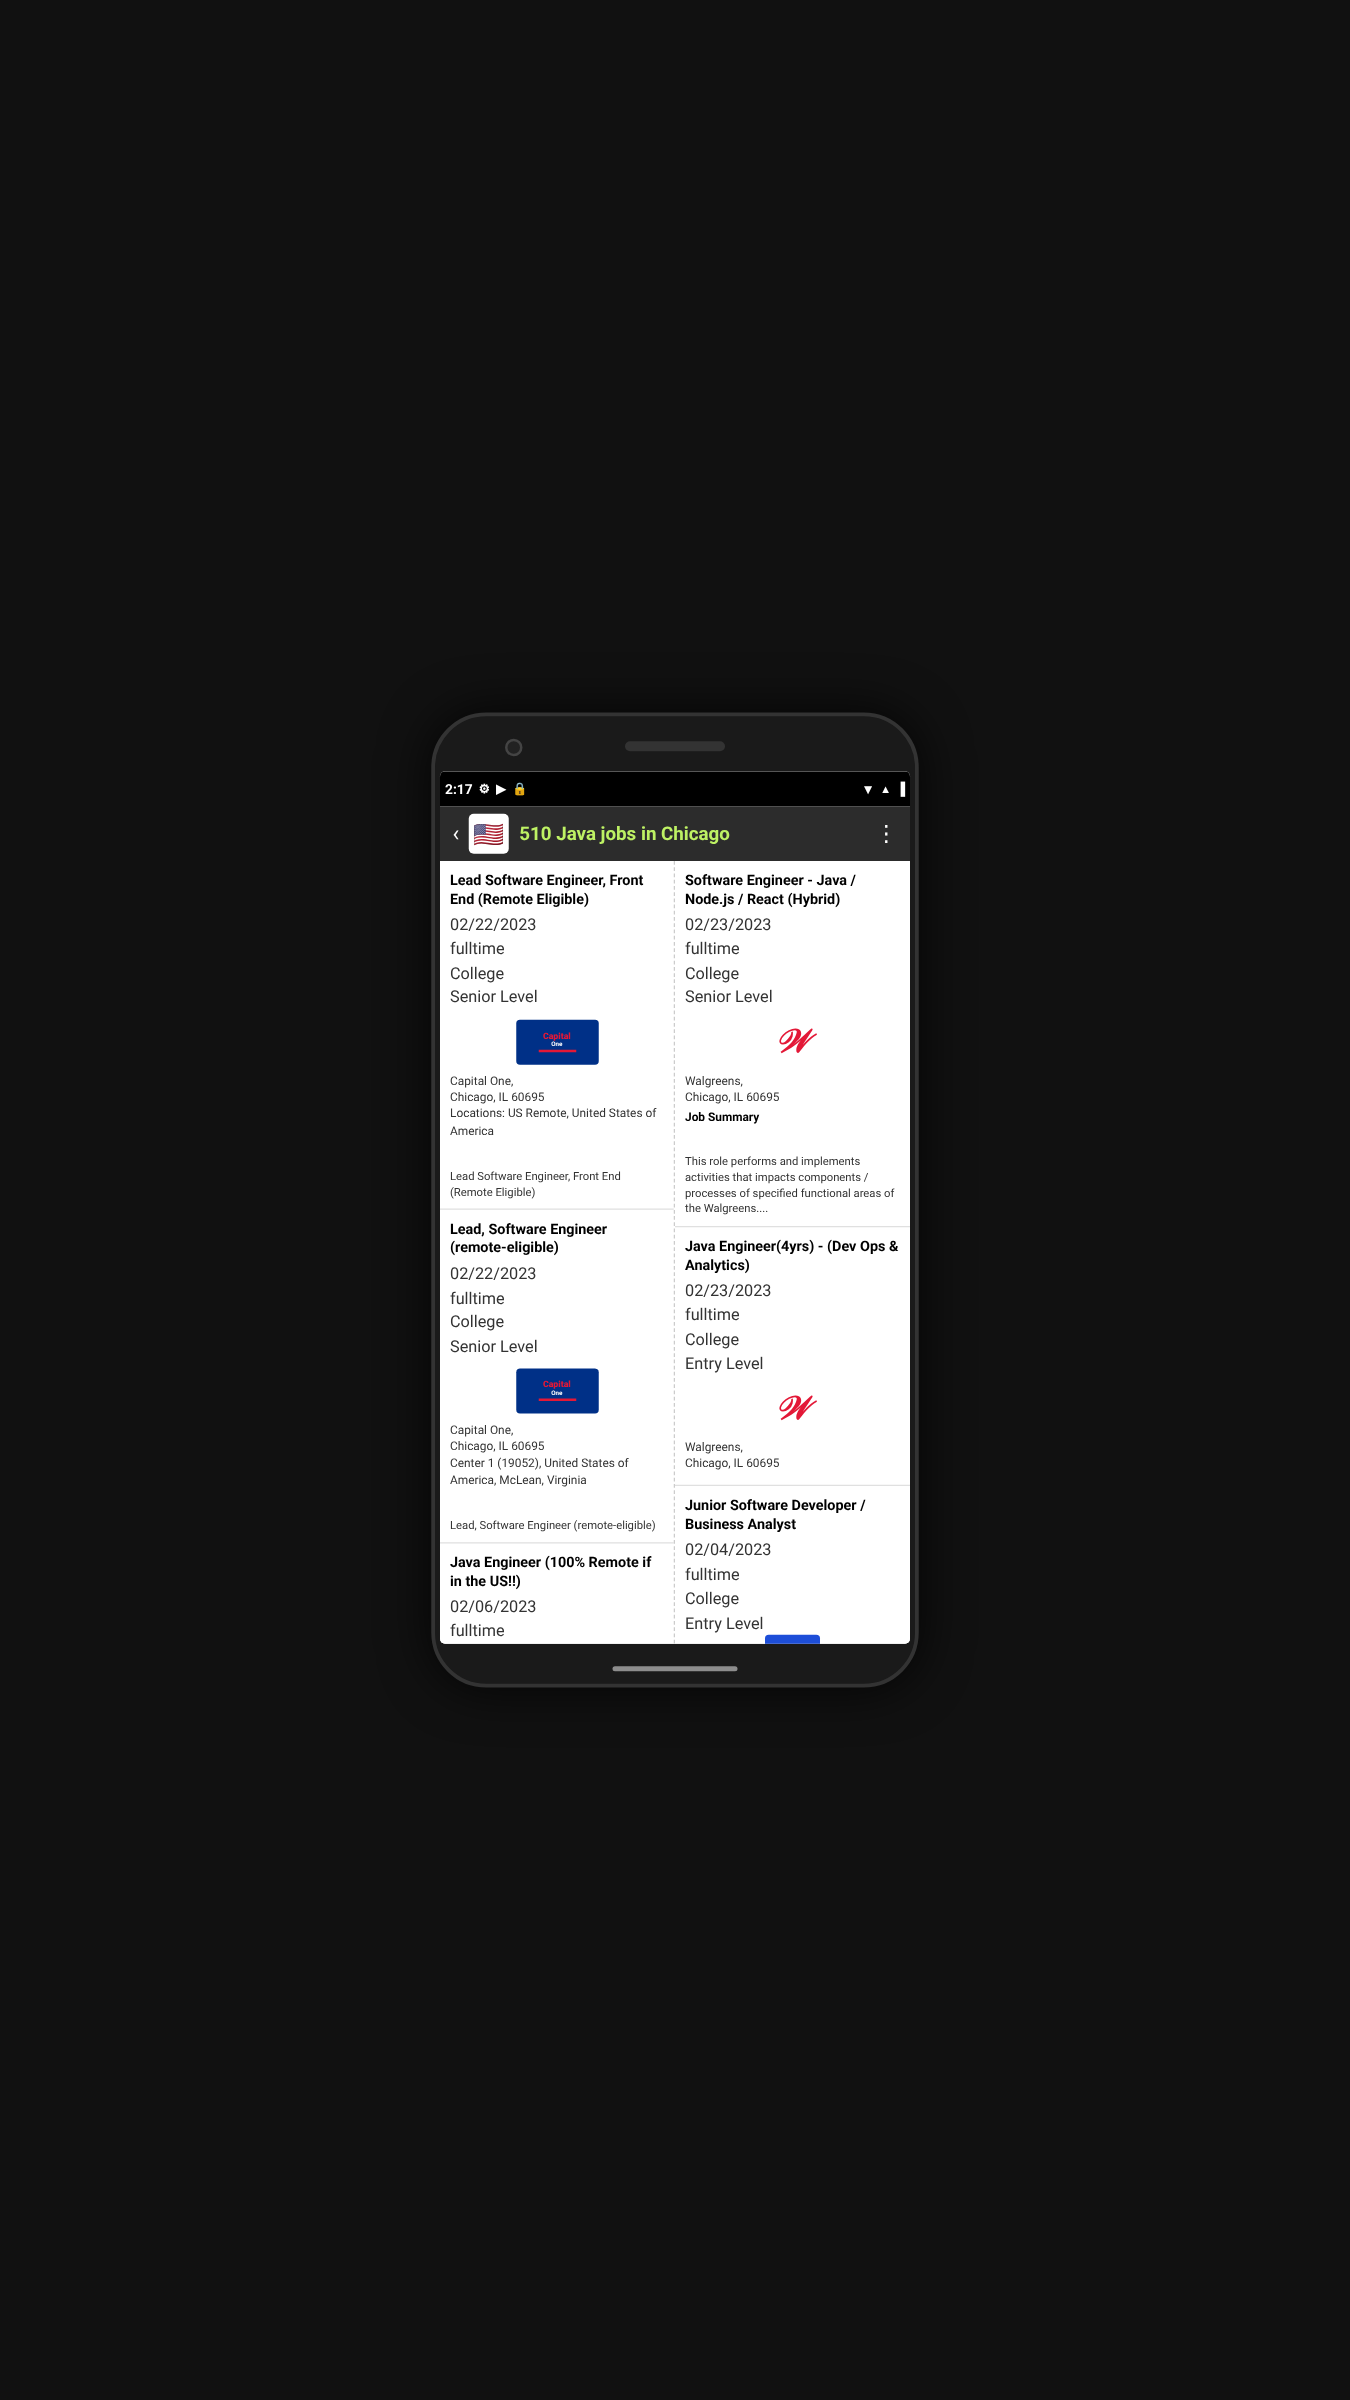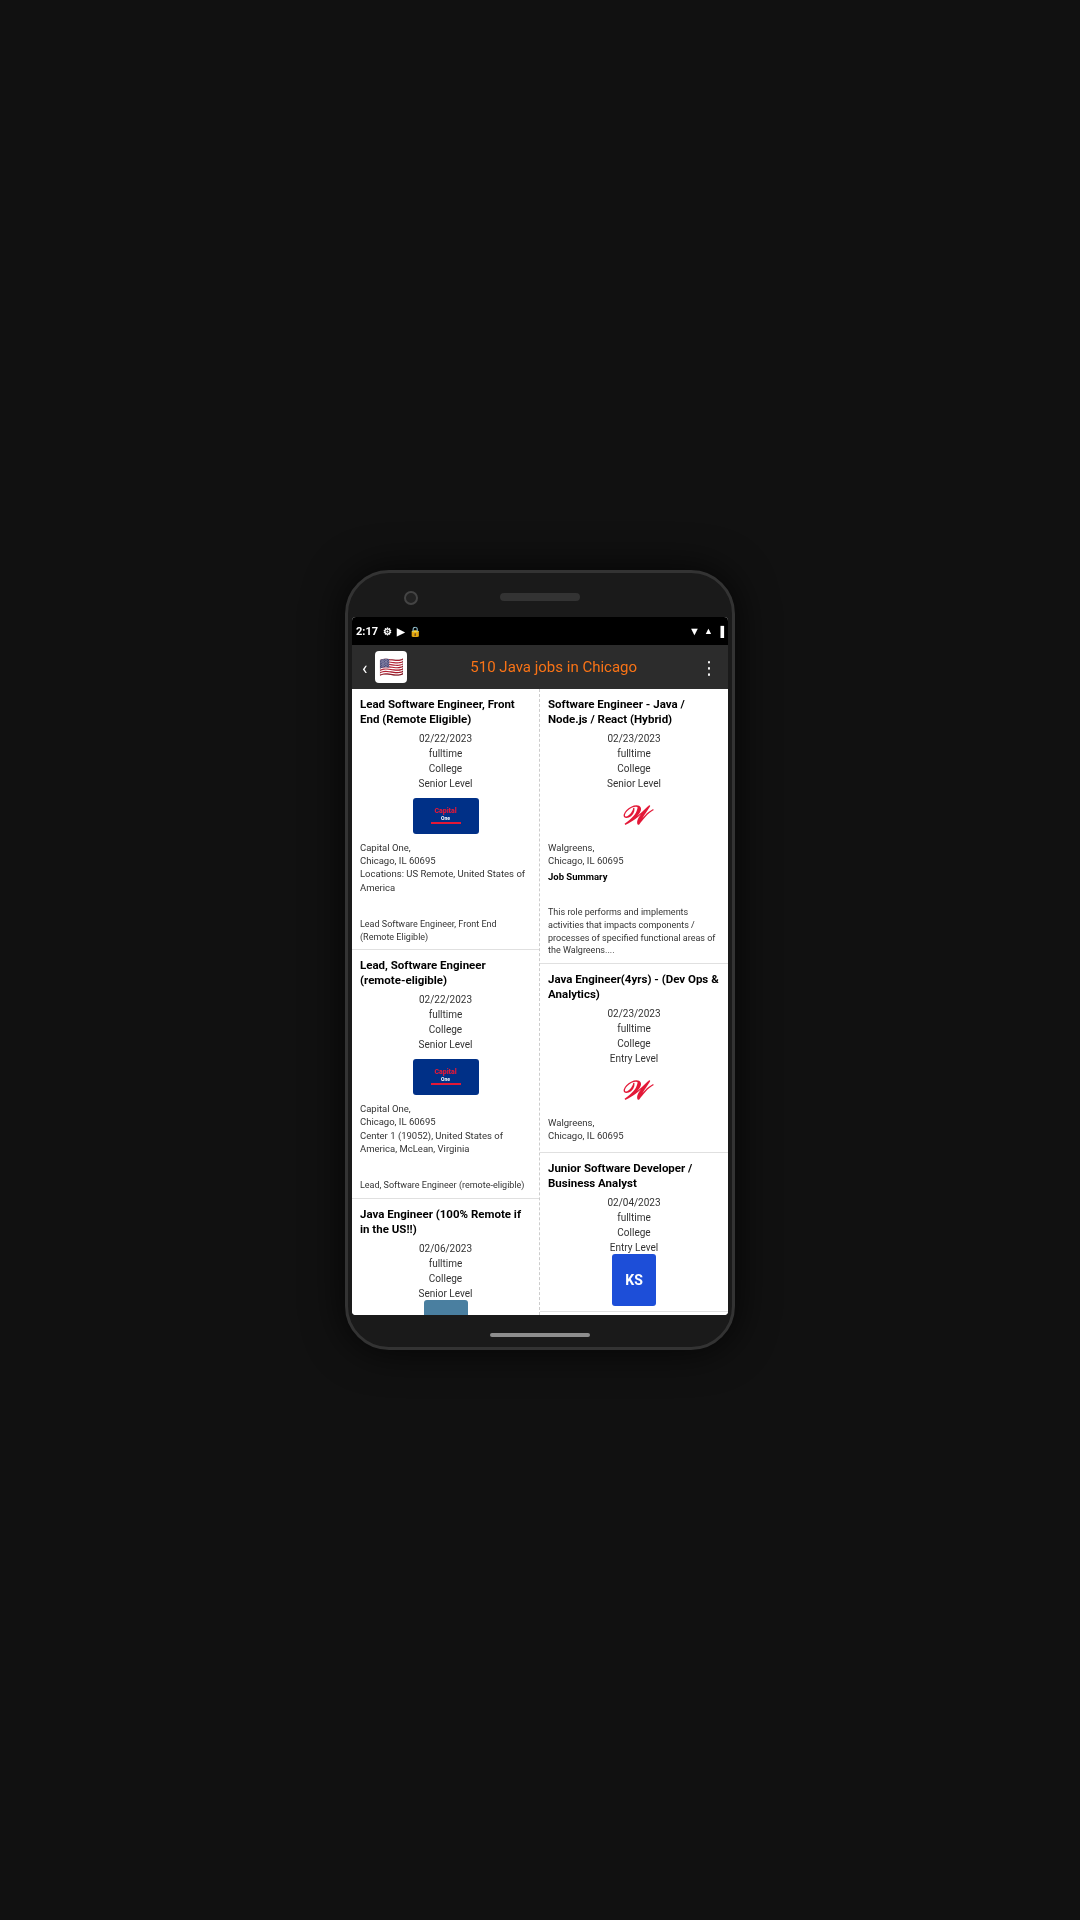--- a/index.html
+++ b/index.html
@@ -112,23 +112,22 @@
       font-weight: bold;
       color: #c00;
       overflow: hidden;
       position: relative;
       flex-shrink: 0;
     }
 
     .app-title {
       flex: 1;
       font-size: 15px;
-      font-weight: normal;
-      color: #f97316;
-      text-align: center;
+      font-weight: bold;
+      color: #bef264;
     }
 
     .header-menu {
       color: #fff;
       font-size: 18px;
       cursor: pointer;
     }
 
     
     .job-list {
@@ -157,22 +156,22 @@
 
     .job-title {
       font-size: 11.5px;
       font-weight: bold;
       color: #000;
       line-height: 1.3;
       margin-bottom: 4px;
     }
 
     .job-meta {
-      text-align: center;
-      font-size: 10px;
+      text-align: left;
+      font-size: 13px;
       color: #333;
       line-height: 1.5;
       margin-bottom: 6px;
     }
 
     .company-logo {
       display: flex;
       justify-content: center;
       margin: 6px 0;
       height: 38px;

